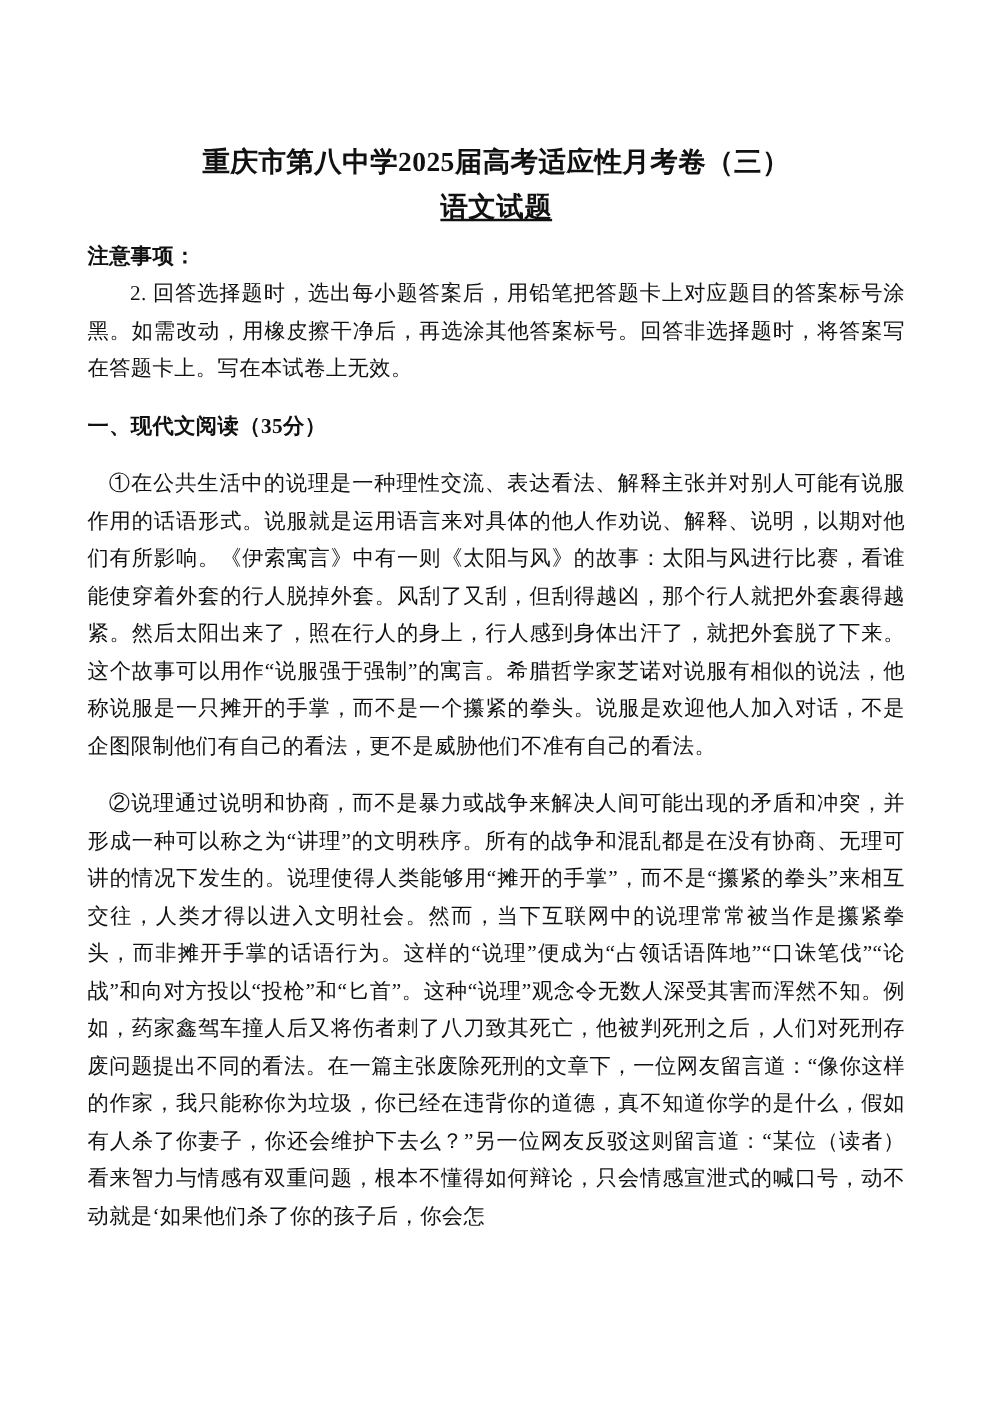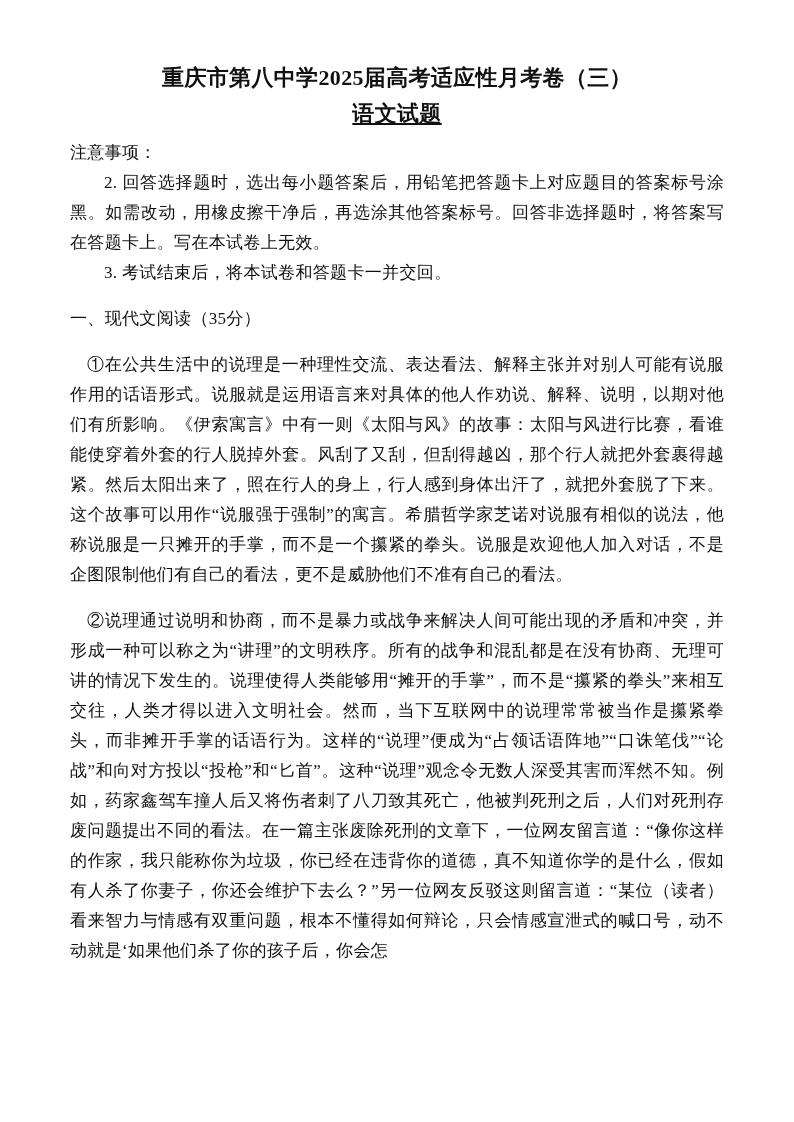--- a/index.html
+++ b/index.html
@@ -4,21 +4,21 @@
 <style>
   html, body {
     margin: 0;
     padding: 0;
     background: #ffffff;
   }
   .page {
     width: 794px;
     height: 1122px;
     box-sizing: border-box;
-    padding: 60px 70px 40px 70px;
+    padding: 112px 70px 40px 70px;
     background: #ffffff;
     overflow: hidden;
     color: #111111;
     font-family: "Liberation Serif", "DejaVu Serif", serif;
     font-size: 17px;
     line-height: 30px;
     letter-spacing: 0.02em;
   }
   .title {
     text-align: center;
@@ -33,40 +33,39 @@
     font-size: 22px;
     line-height: 36px;
     margin: 0 0 6px 0;
     text-decoration: underline;
   }
   .para {
     margin: 0;
     text-align: justify;
     text-justify: inter-character;
   }
-  .bold { font-weight: normal; }
+  .bold { font-weight: bold; }
   .indent2 { text-indent: 2em; }
   .indent1 { text-indent: 1em; }
   .gap-top { margin-top: 16px; }
 </style>
 </head>
 <body>
 
 <div class="page">
 
   <h1 class="title">重庆市第八中学2025届高考适应性月考卷（三）</h1>
 
   <h2 class="subtitle">语文试题</h2>
 
   <div class="para bold">注意事项：</div>
 
 
   <p class="para indent2">2. 回答选择题时，选出每小题答案后，用铅笔把答题卡上对应题目的答案标号涂黑。如需改动，用橡皮擦干净后，再选涂其他答案标号。回答非选择题时，将答案写在答题卡上。写在本试卷上无效。</p>
 
-  <p class="para indent2">3. 考试结束后，将本试卷和答题卡一并交回。</p>
 
   <p class="para bold gap-top">一、现代文阅读（35分）</p>
 
 
 
   <p class="para indent1 gap-top">①在公共生活中的说理是一种理性交流、表达看法、解释主张并对别人可能有说服作用的话语形式。说服就是运用语言来对具体的他人作劝说、解释、说明，以期对他们有所影响。《伊索寓言》中有一则《太阳与风》的故事：太阳与风进行比赛，看谁能使穿着外套的行人脱掉外套。风刮了又刮，但刮得越凶，那个行人就把外套裹得越紧。然后太阳出来了，照在行人的身上，行人感到身体出汗了，就把外套脱了下来。这个故事可以用作“说服强于强制”的寓言。希腊哲学家芝诺对说服有相似的说法，他称说服是一只摊开的手掌，而不是一个攥紧的拳头。说服是欢迎他人加入对话，不是企图限制他们有自己的看法，更不是威胁他们不准有自己的看法。</p>
 
   <p class="para indent1 gap-top">②说理通过说明和协商，而不是暴力或战争来解决人间可能出现的矛盾和冲突，并形成一种可以称之为“讲理”的文明秩序。所有的战争和混乱都是在没有协商、无理可讲的情况下发生的。说理使得人类能够用“摊开的手掌”，而不是“攥紧的拳头”来相互交往，人类才得以进入文明社会。然而，当下互联网中的说理常常被当作是攥紧拳头，而非摊开手掌的话语行为。这样的“说理”便成为“占领话语阵地”“口诛笔伐”“论战”和向对方投以“投枪”和“匕首”。这种“说理”观念令无数人深受其害而浑然不知。例如，药家鑫驾车撞人后又将伤者刺了八刀致其死亡，他被判死刑之后，人们对死刑存废问题提出不同的看法。在一篇主张废除死刑的文章下，一位网友留言道：“像你这样的作家，我只能称你为垃圾，你已经在违背你的道德，真不知道你学的是什么，假如有人杀了你妻子，你还会维护下去么？”另一位网友反驳这则留言道：“某位（读者）看来智力与情感有双重问题，根本不懂得如何辩论，只会情感宣泄式的喊口号，动不动就是‘如果他们杀了你的孩子后，你会怎</p>
 
 </div>

